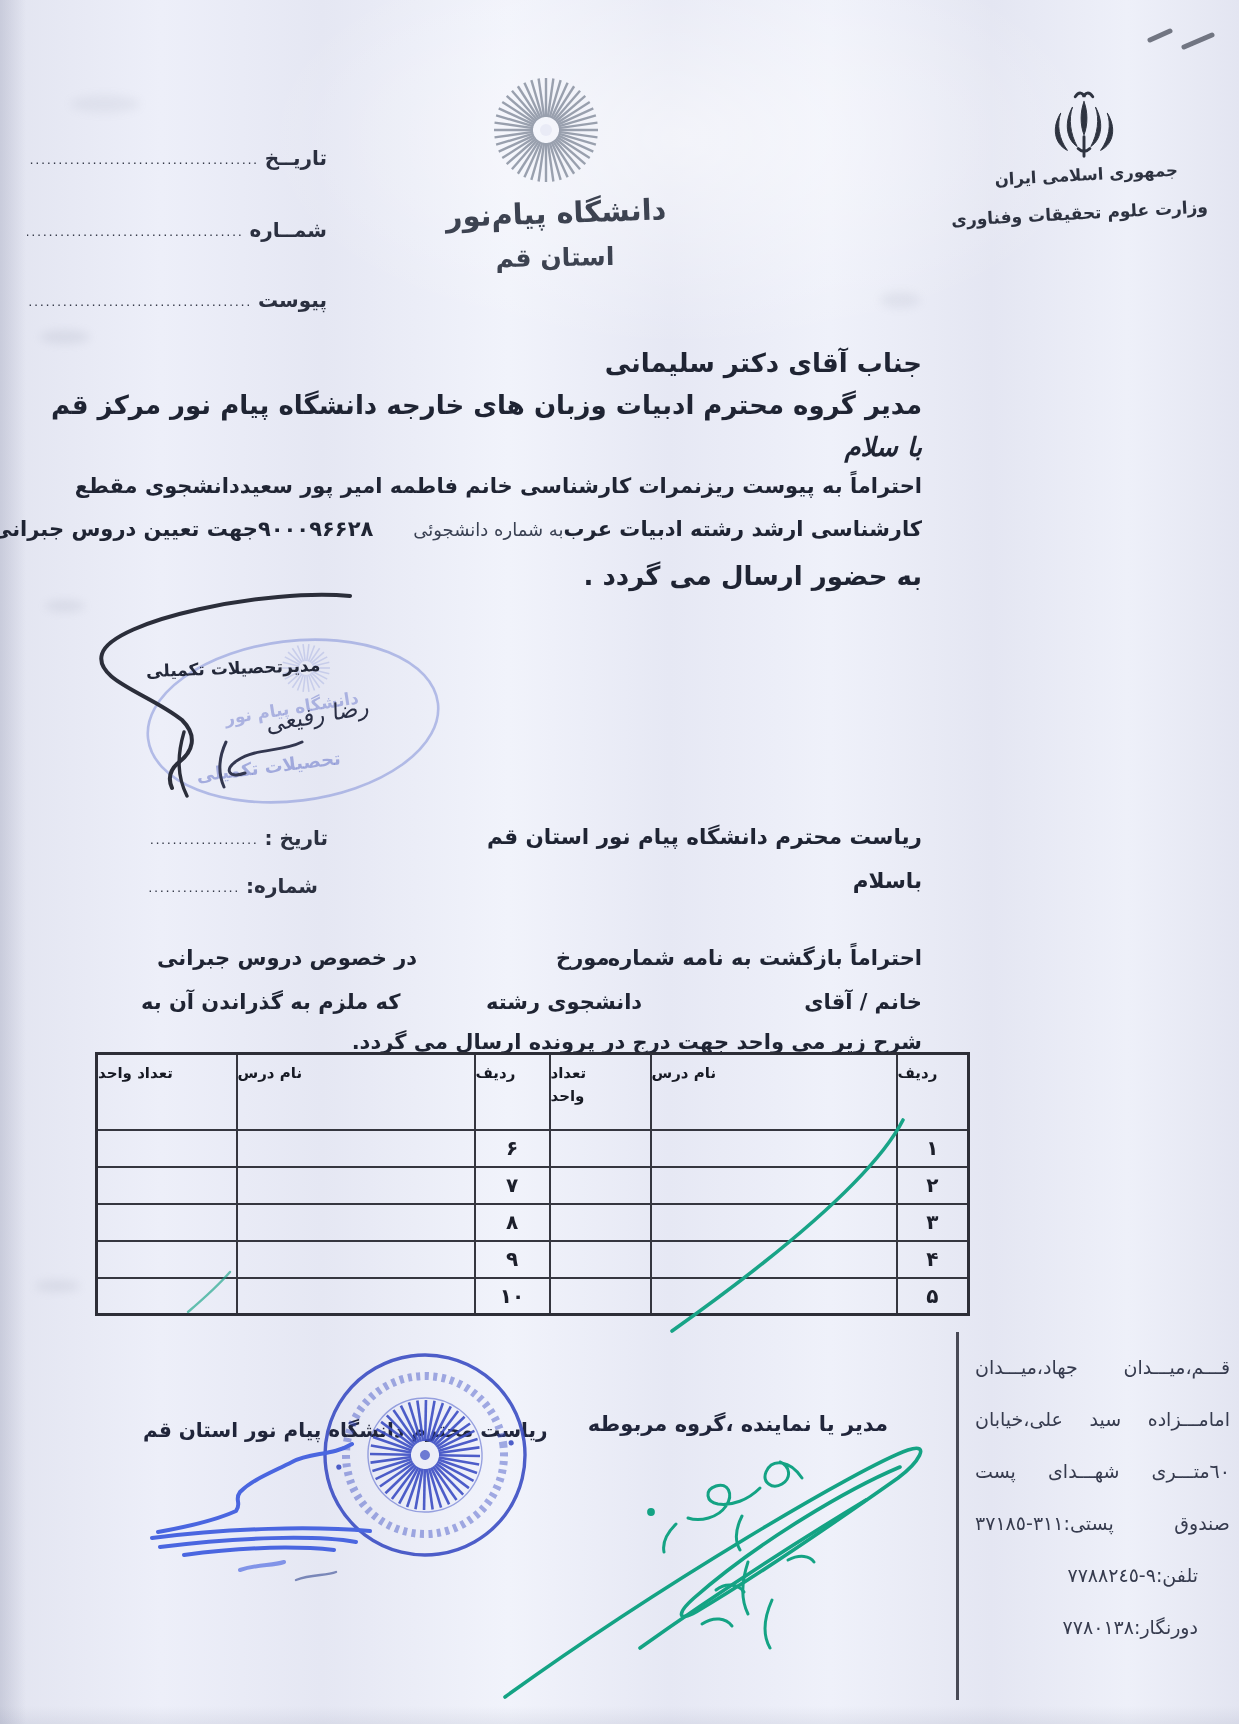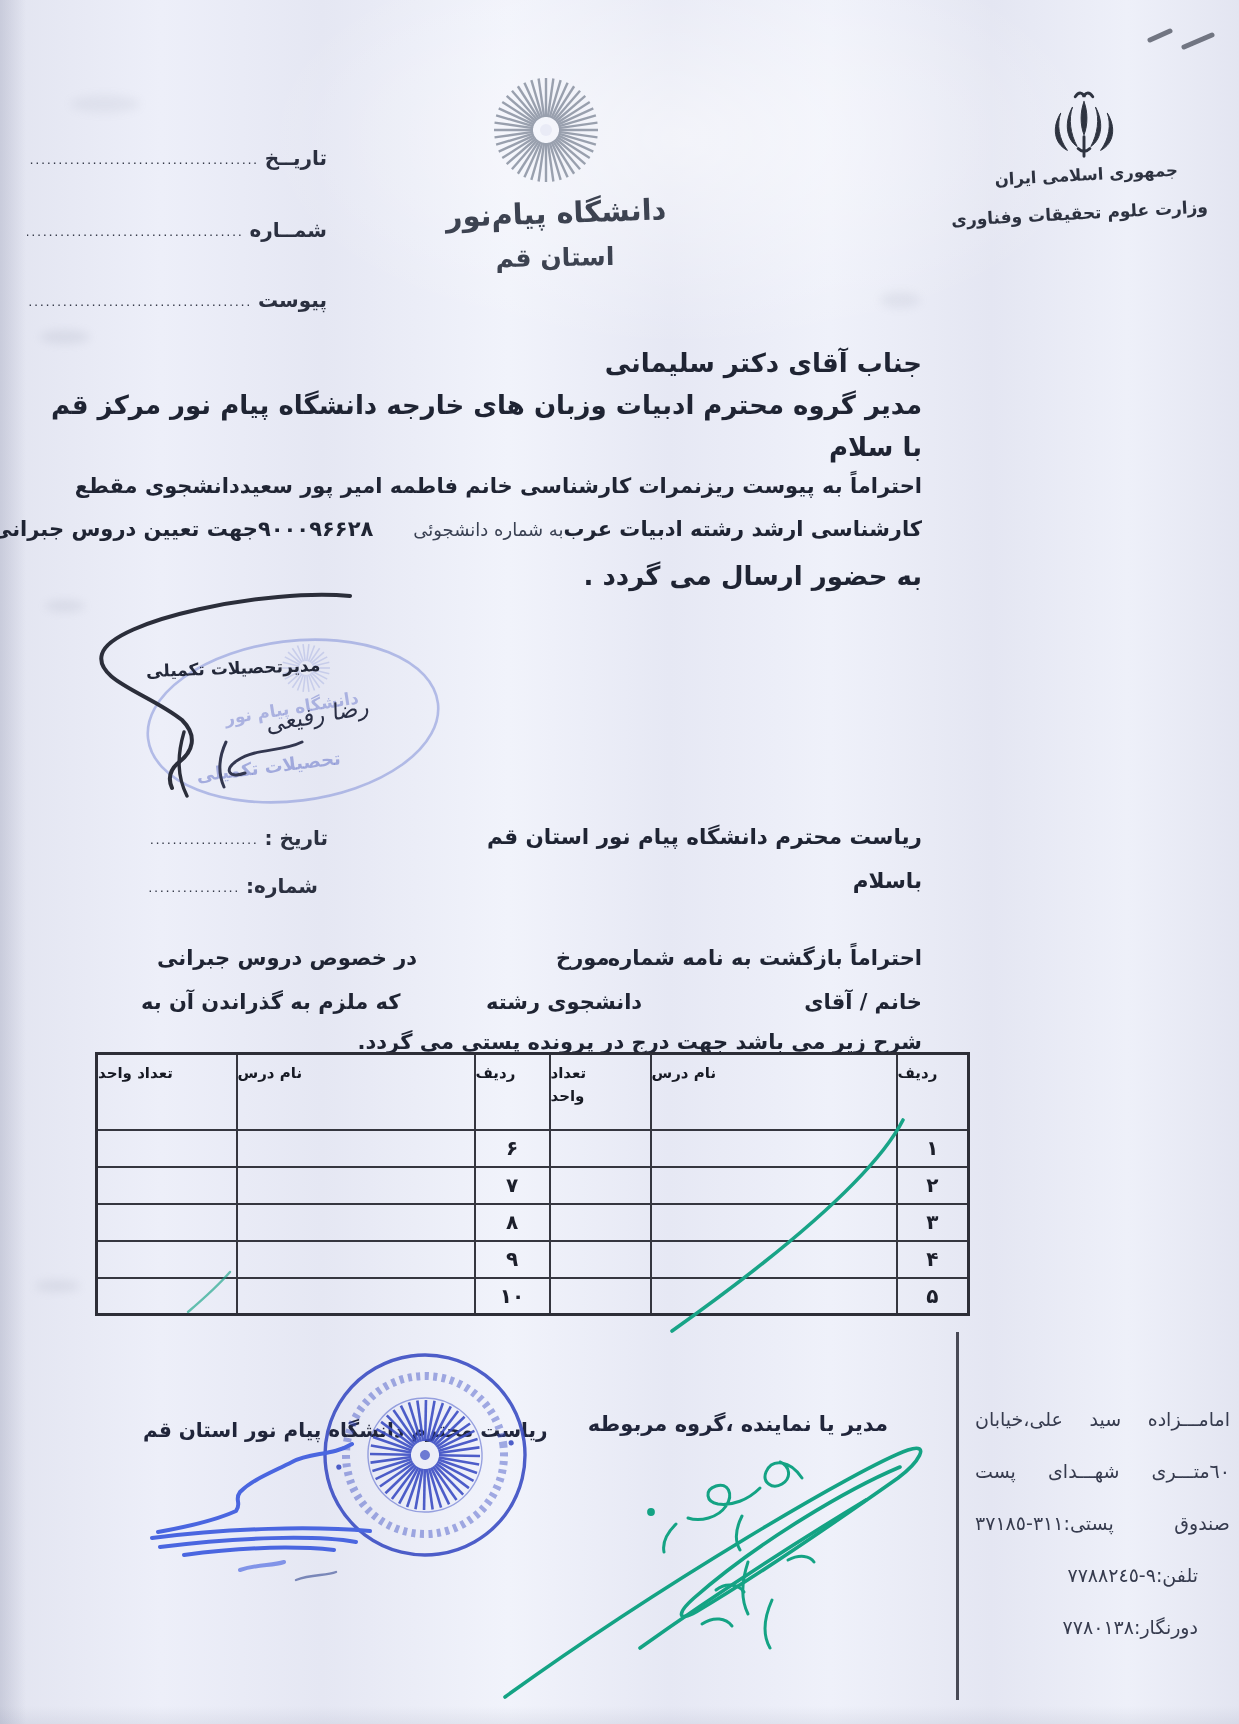--- a/index.html
+++ b/index.html
@@ -145,21 +145,21 @@
       <path d="M12,-20 C20,-6 19,12 7,20 C14,7 16,-8 12,-20 Z" stroke-width="1"></path>
       <path d="M24,-14 C33,0 31,17 17,24 C26,12 28,-3 24,-14 Z" stroke-width="1"></path>
       <path d="M0,10 L0,30 M-6,22 C-2,26 2,26 6,22" fill="none" stroke-width="3"></path>
     </g>
   </svg>
   <div class="gov" style="left:1008px; top:165px; width:170px; font-size:16.5px;">جمهوری اسلامی ایران</div>
   <div class="gov" style="left:998px; top:202px; width:210px; font-size:17px;">وزارت علوم تحقیقات وفناوری</div>
 
   <div class="line" style="right:317px; top:348px;">جناب آقای دکتر سلیمانی</div>
   <div class="line" style="right:317px; top:390px;">مدیر گروه محترم ادبیات وزبان های خارجه دانشگاه پیام نور مرکز قم</div>
-  <div class="line" style="right:317px; top:432px;">با سلام</div>
+  <div class="line" style="right:317px; top:432px;font-style:italic;">با سلام</div>
   <div class="linef" style="right:317px; left:87px; top:474px;">
     <span>احتراماً به پیوست ریزنمرات کارشناسی خانم فاطمه امیر پور سعید</span>
     <span>دانشجوی مقطع</span>
   </div>
   <div class="linef" style="right:317px; left:87px; top:517px;">
     <span>کارشناسی ارشد رشته ادبیات عرب</span>
     <span class="lightseg">به شماره دانشجوئی</span>
     <span><span>۹۰۰۰۹۶۶۲۸</span><span>جهت تعیین دروس جبرانی</span></span>
   </div>
   <div class="line" style="right:317px; top:561px;">به حضور ارسال می گردد .</div>
@@ -210,21 +210,21 @@
     <span class="lbl">شماره:</span>
     <span class="dots">..................</span>
   </div>
 
   <div class="line sz21" style="right:317px; top:946px;">احتراماً بازگشت به نامه شماره</div>
   <div class="line sz21" style="left:556px; top:946px;">مورخ</div>
   <div class="line sz21" style="left:157px; top:946px;">در خصوص دروس جبرانی</div>
   <div class="line sz21" style="right:317px; top:990px;">خانم / آقای</div>
   <div class="line sz21" style="left:486px; top:990px;">دانشجوی رشته</div>
   <div class="line sz21" style="left:141px; top:990px;">که ملزم به گذراندن آن به</div>
-  <div class="line sz21" style="right:317px; top:1030px;">شرح زیر می باشد جهت درج در پرونده پستی می گردد.</div>
+  <div class="line sz21" style="right:317px; top:1030px;">شرح زیر می واحد جهت درج در پرونده ارسال می گردد.</div>
 
   <table class="course-table">
     <colgroup>
       <col style="width:72px">
         <col style="width:246px">
         <col style="width:101px">
       <col style="width:75px">
         <col style="width:238px">
         <col style="width:140px">
     </colgroup>
@@ -333,20 +333,21 @@
         <line x1="12.47" y1="-6.36" x2="49.01" y2="-24.97" stroke="#3c4ec4" stroke-width="2.6"></line>
         <line x1="13.31" y1="-4.33" x2="52.31" y2="-17.00" stroke="#3c4ec4" stroke-width="2.6"></line>
         <line x1="13.83" y1="-2.19" x2="54.32" y2="-8.60" stroke="#3c4ec4" stroke-width="2.6"></line>
       </g>
     <circle cx="107" cy="107" r="5" fill="#3c4ec4" opacity=".8"></circle>
     <circle cx="20" cy="107" r="2.6" fill="#3c4ec4"></circle>
     <circle cx="194" cy="107" r="2.6" fill="#3c4ec4"></circle>
   </svg>
 
   <div class="addr-sep"></div>
+  <div class="addr" style="top:1342px;">قـــم،میـــدان جهاد،میـــدان</div>
   <div class="addr" style="top:1394px;">امامـــزاده سید علی،خیابان</div>
   <div class="addr" style="top:1446px;">٦٠متـــری شهـــدای پست</div>
   <div class="addr" style="top:1498px;">صندوق پستی:٣١١-٣٧١٨٥</div>
   <div class="addr nr" style="top:1550px;">تلفن:٩-٧٧٨٨٢٤٥</div>
   <div class="addr nr" style="top:1602px;">دورنگار:٧٧٨٠١٣٨</div>
 
   <svg class="ink" width="1239" height="1724" viewBox="0 0 1239 1724">
     <g fill="none" stroke-linecap="round" stroke-linejoin="round">
 
       <path d="M350,596 C268,588 112,620 102,654 C94,680 150,694 182,720 C198,736 193,752 178,763 C170,770 168,779 172,788" stroke="#2b2e3a" stroke-width="4"></path>

